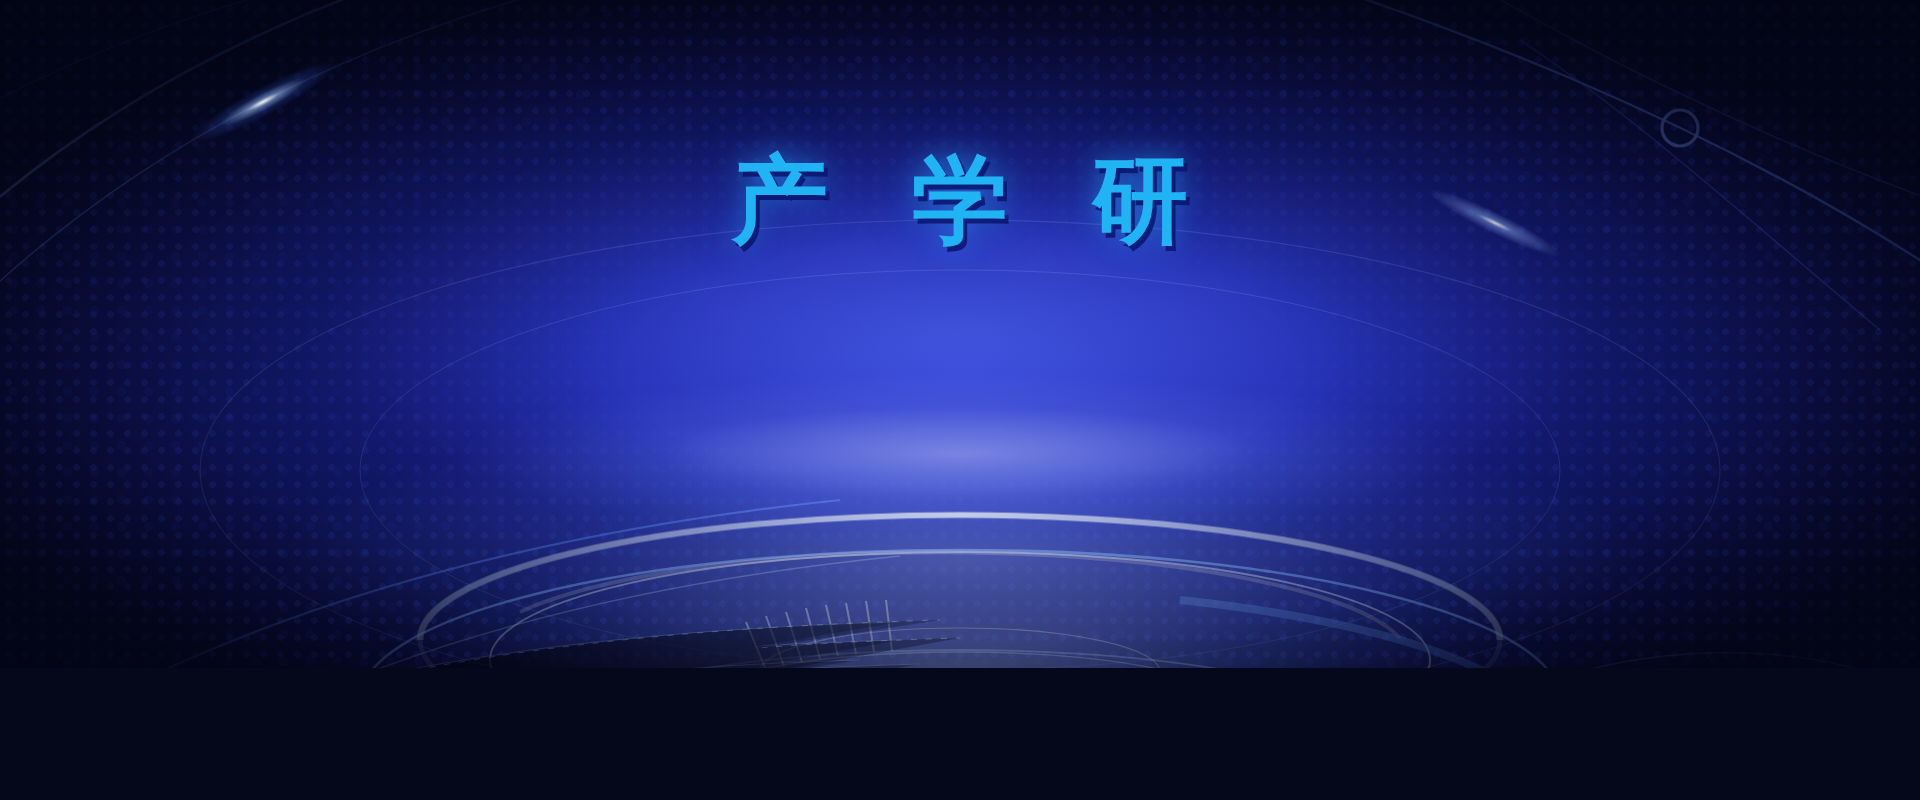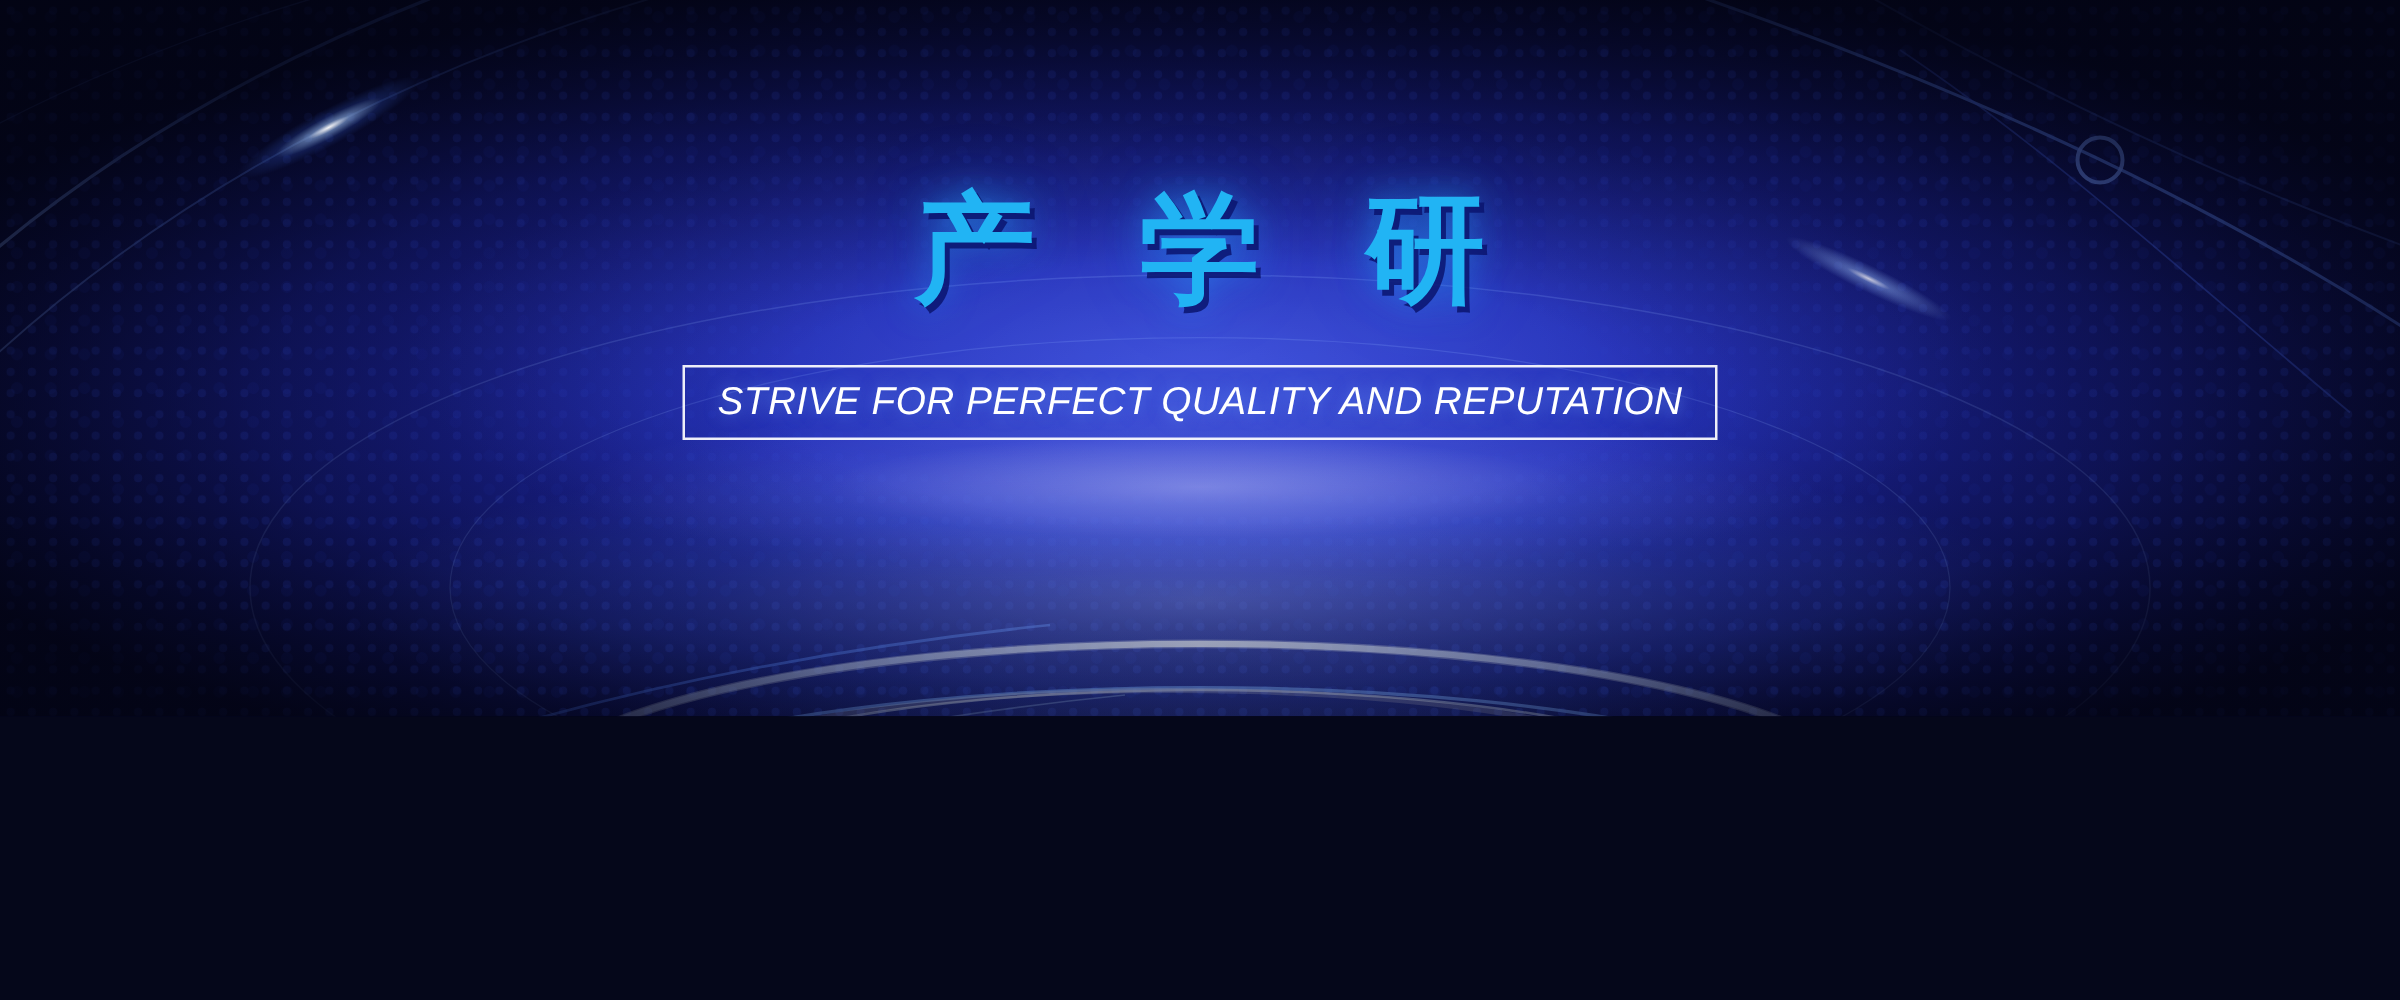--- a/index.html
+++ b/index.html
@@ -1,17 +1,17 @@
 <!DOCTYPE html>
 <html><head>
 <meta charset="utf-8">
 <style>
   html,body{margin:0;padding:0;background:#05071a;}
   #stage{
-    position:relative;width:1920px;height:573px;overflow:hidden;
+    position:relative;width:1920px;height:668px;overflow:hidden;
     font-family:"Liberation Sans","DejaVu Sans",sans-serif;
     background:#070a28;
   }
   
   .layer{position:absolute;inset:0;pointer-events:none;}
 
   #bg-base{
     background:
       radial-gradient(ellipse 70% 72% at 50% 56%, #2a36c8 0%, #1e27a8 28%, #151b79 52%, #0d1150 74%, #080b31 100%),
       linear-gradient(180deg,#070a26 0%,#0b1046 40%,#0a0e3a 100%);
@@ -222,18 +222,15 @@
     </g>
   </svg>
 
   <div class="layer" id="bottom-haze"></div>
   <div class="layer" id="bg-vignette"></div>
   <div id="flare"></div>
   <div id="flare2"></div>
 
   <div id="content">
     <div id="headline-main">产 学 研</div>
-    <div id="tagline-box">
-      <div id="tagline-text">STRIVE FOR PERFECT QUALITY AND REPUTATION</div>
-    </div>
   </div>
 
 </div>
 
 </body></html>

